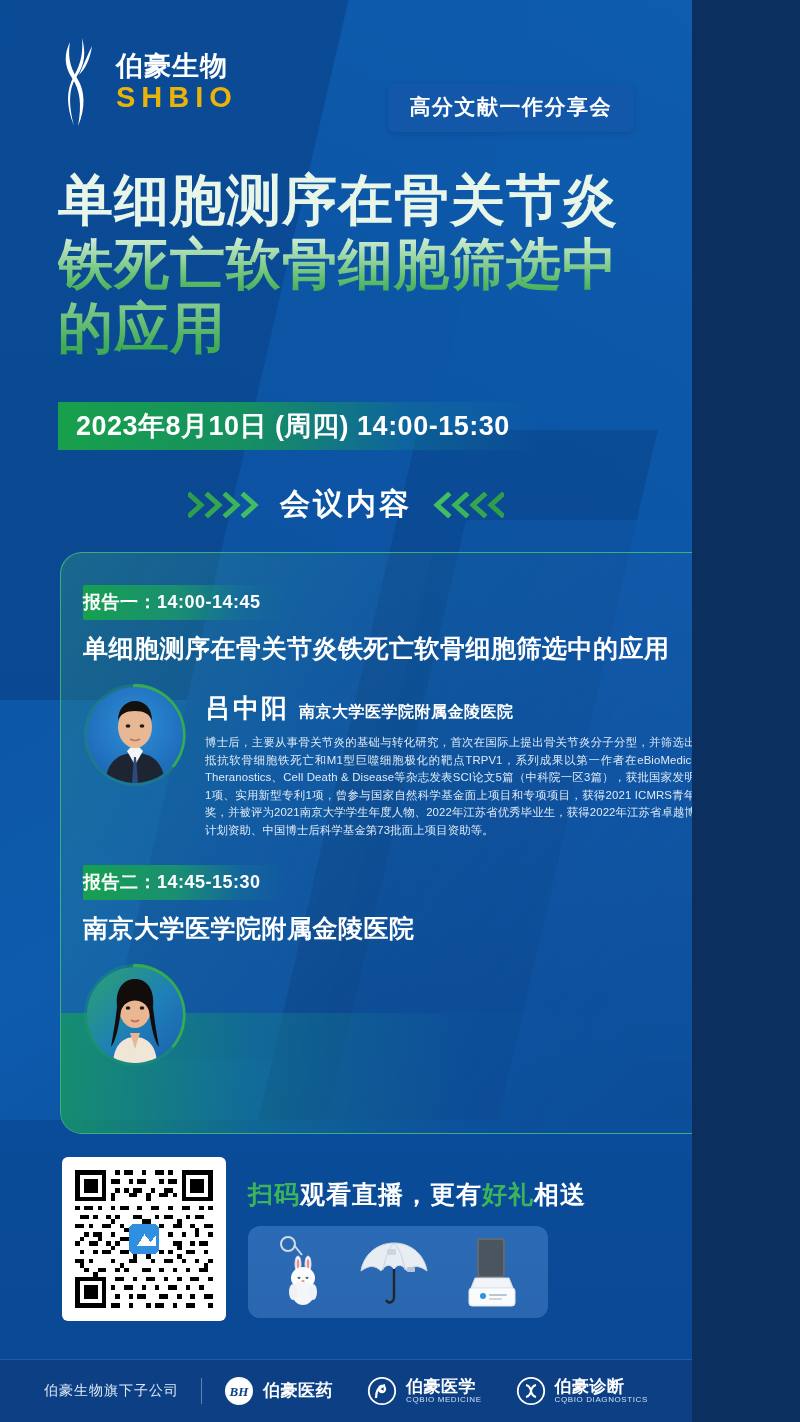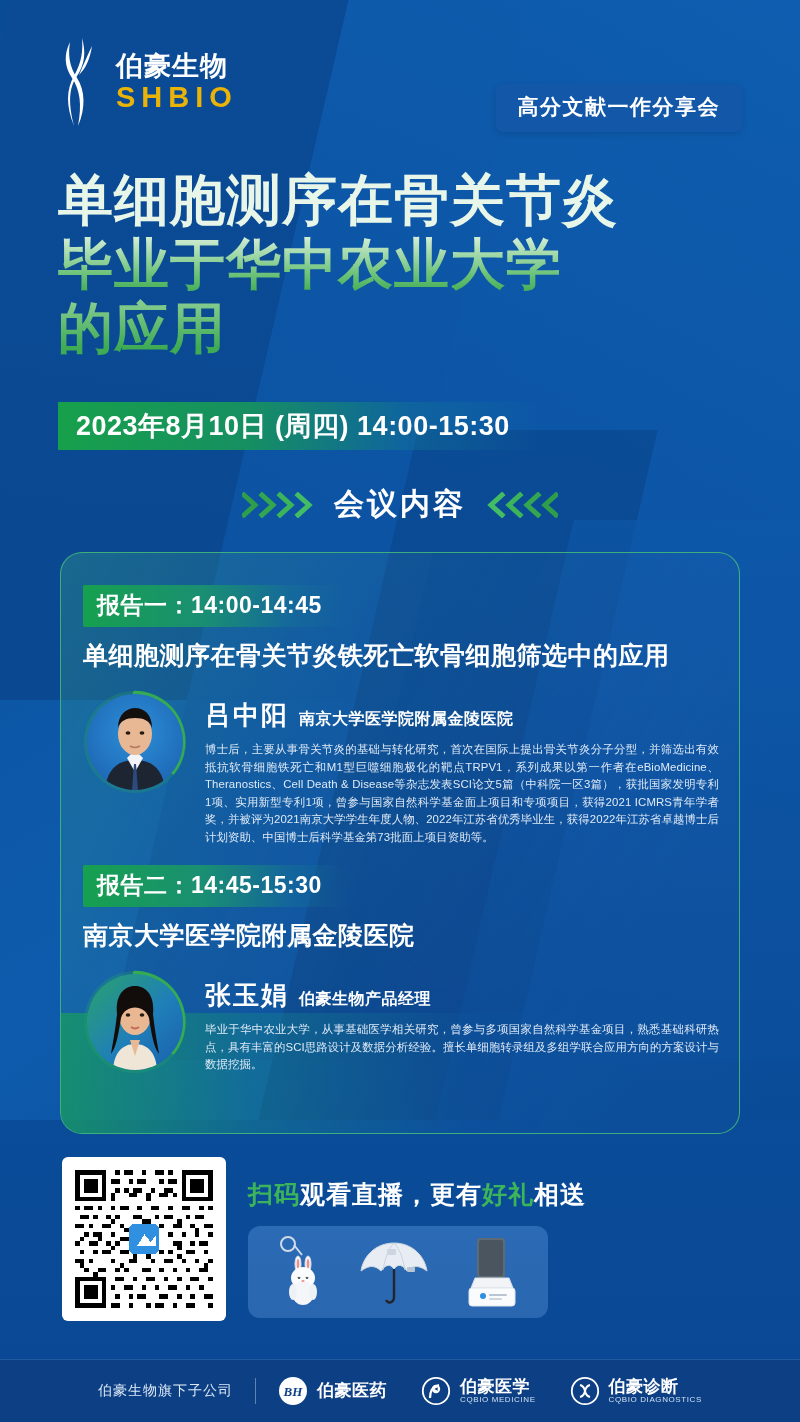--- a/index.html
+++ b/index.html
@@ -5,21 +5,21 @@
 <style>
   * { margin:0; padding:0; box-sizing:border-box; }
   html,body { background:#0b2f5e; }
   body {
     font-family:"Liberation Sans","DejaVu Sans",sans-serif;
     -webkit-font-smoothing:antialiased;
   }
 
   #poster {
     position:relative;
-    width:800px; height:1422px;
+    width:692px; height:1422px;
     overflow:hidden;
     background:#0d58a6;
   }
 
   
   .bg-base{
     position:absolute; inset:0;
     background:linear-gradient(150deg,#0a4b96 0%,#0c55a4 32%,#0e5bad 55%,#0b4e9c 78%,#0a4690 100%);
   }
   .bg-band-a{
@@ -149,22 +149,22 @@
 
   
   .talk{ position:absolute; left:0; right:0; }
   .talk-1{ top:32px; }
   .talk-2{ top:312px; }
 
   .talk-badge{
     position:relative;
     margin-left:22px;
     display:inline-block;
-    padding:5px 26px 6px 14px;
-    color:#ffffff; font-size:23px; font-weight:700; letter-spacing:.5px;
+    padding:5px 26px 6px 0;
+    color:#ffffff; font-size:18px; font-weight:700; letter-spacing:.5px;
     background:linear-gradient(90deg,#16a04f 0%,#1a8f72 45%,rgba(21,116,150,.45) 78%,rgba(16,94,168,0) 100%);
     border-radius:2px;
   }
   .talk-title{
     margin:12px 0 0 22px;
     color:#ffffff; font-size:25px; font-weight:700; letter-spacing:.5px;
   }
 
   .speaker{
     display:flex; align-items:flex-start; gap:18px;
@@ -263,21 +263,21 @@
       <div class="logo-text">
         <div class="logo-cn">伯豪生物</div>
         <div class="logo-en">SHBIO</div>
       </div>
     </div>
     <div class="header-badge">高分文献一作分享会</div>
   </div>
 
   <div class="title-block">
     <div class="title-line l1">单细胞测序在骨关节炎</div>
-    <div class="title-line l2">毕业于华中农业大学</div>
+    <div class="title-line l2">铁死亡软骨细胞筛选中</div>
     <div class="title-line l3">的应用</div>
   </div>
 
   <div class="date-bar">
     <span class="date-text">2023年8月10日 (周四) 14:00-15:30</span>
   </div>
 
   <div class="section-head">
     <svg class="chev" width="74" height="26" viewBox="0 0 74 26">
       <path d="M2 3 L13 13 L2 23" fill="none" stroke="#2f9e4a" stroke-width="5" stroke-linecap="square"></path>
@@ -358,27 +358,20 @@
               <rect width="96" height="96" fill="url(#bgB)"></rect>
               <path d="M26 96 C27 78 36 70 48 70 C60 70 69 78 70 96 Z" fill="#efe6d8"></path>
               <path d="M43 66 L48 82 L53 66 Z" fill="#e8b894"></path>
               <ellipse cx="48" cy="41" rx="16" ry="20" fill="#eab793"></ellipse>
               <path d="M30 40 C28 20 38 12 48 12 C58 12 68 20 66 40 C68 58 70 68 72 80 C66 72 64 56 62 44 C58 30 38 30 34 44 C32 56 30 72 24 80 C26 68 28 58 30 40 Z" fill="#120d0b"></path>
               <ellipse cx="41" cy="41" rx="2.3" ry="1.8" fill="#241a14"></ellipse>
               <ellipse cx="55" cy="41" rx="2.3" ry="1.8" fill="#241a14"></ellipse>
               <path d="M44 53 Q48 56 52 53" stroke="#c2695d" stroke-width="2" fill="none"></path>
             </svg>
           </div>
-        </div>
-        <div class="speaker-info">
-          <div class="speaker-line">
-            <span class="speaker-name">张玉娟</span>
-            <span class="speaker-affil">伯豪生物产品经理</span>
-          </div>
-          <div class="speaker-bio">毕业于华中农业大学，从事基础医学相关研究，曾参与多项国家自然科学基金项目，熟悉基础科研热点，具有丰富的SCI思路设计及数据分析经验。擅长单细胞转录组及多组学联合应用方向的方案设计与数据挖掘。</div>
         </div>
       </div>
     </div>
   </div>
 
   <div class="qr-box">
     <svg class="qr-img" viewBox="0 0 33 33" shape-rendering="crispEdges">
       <rect width="33" height="33" fill="#ffffff"></rect>
       <g fill="#000000">
         <rect x="1" y="1" width="7" height="1"></rect>

